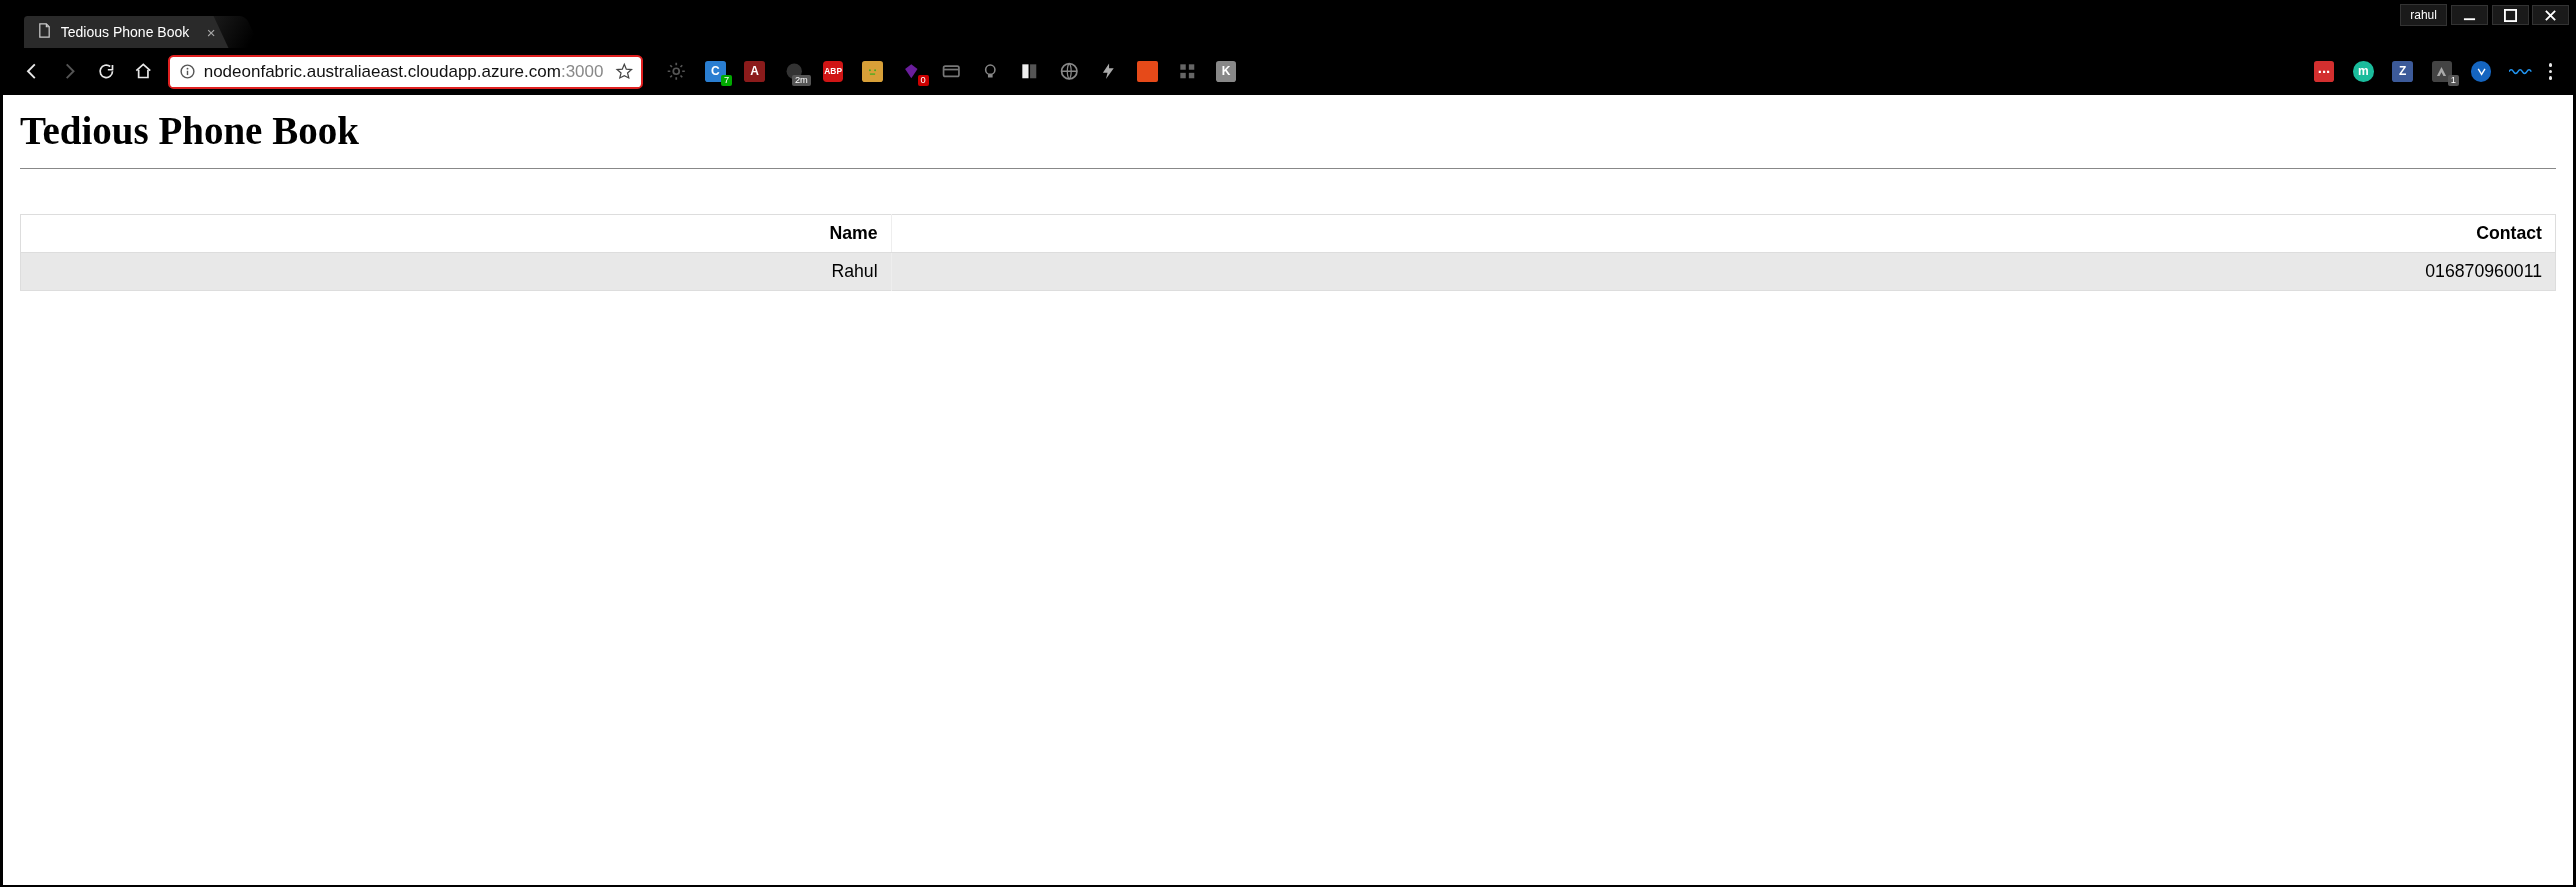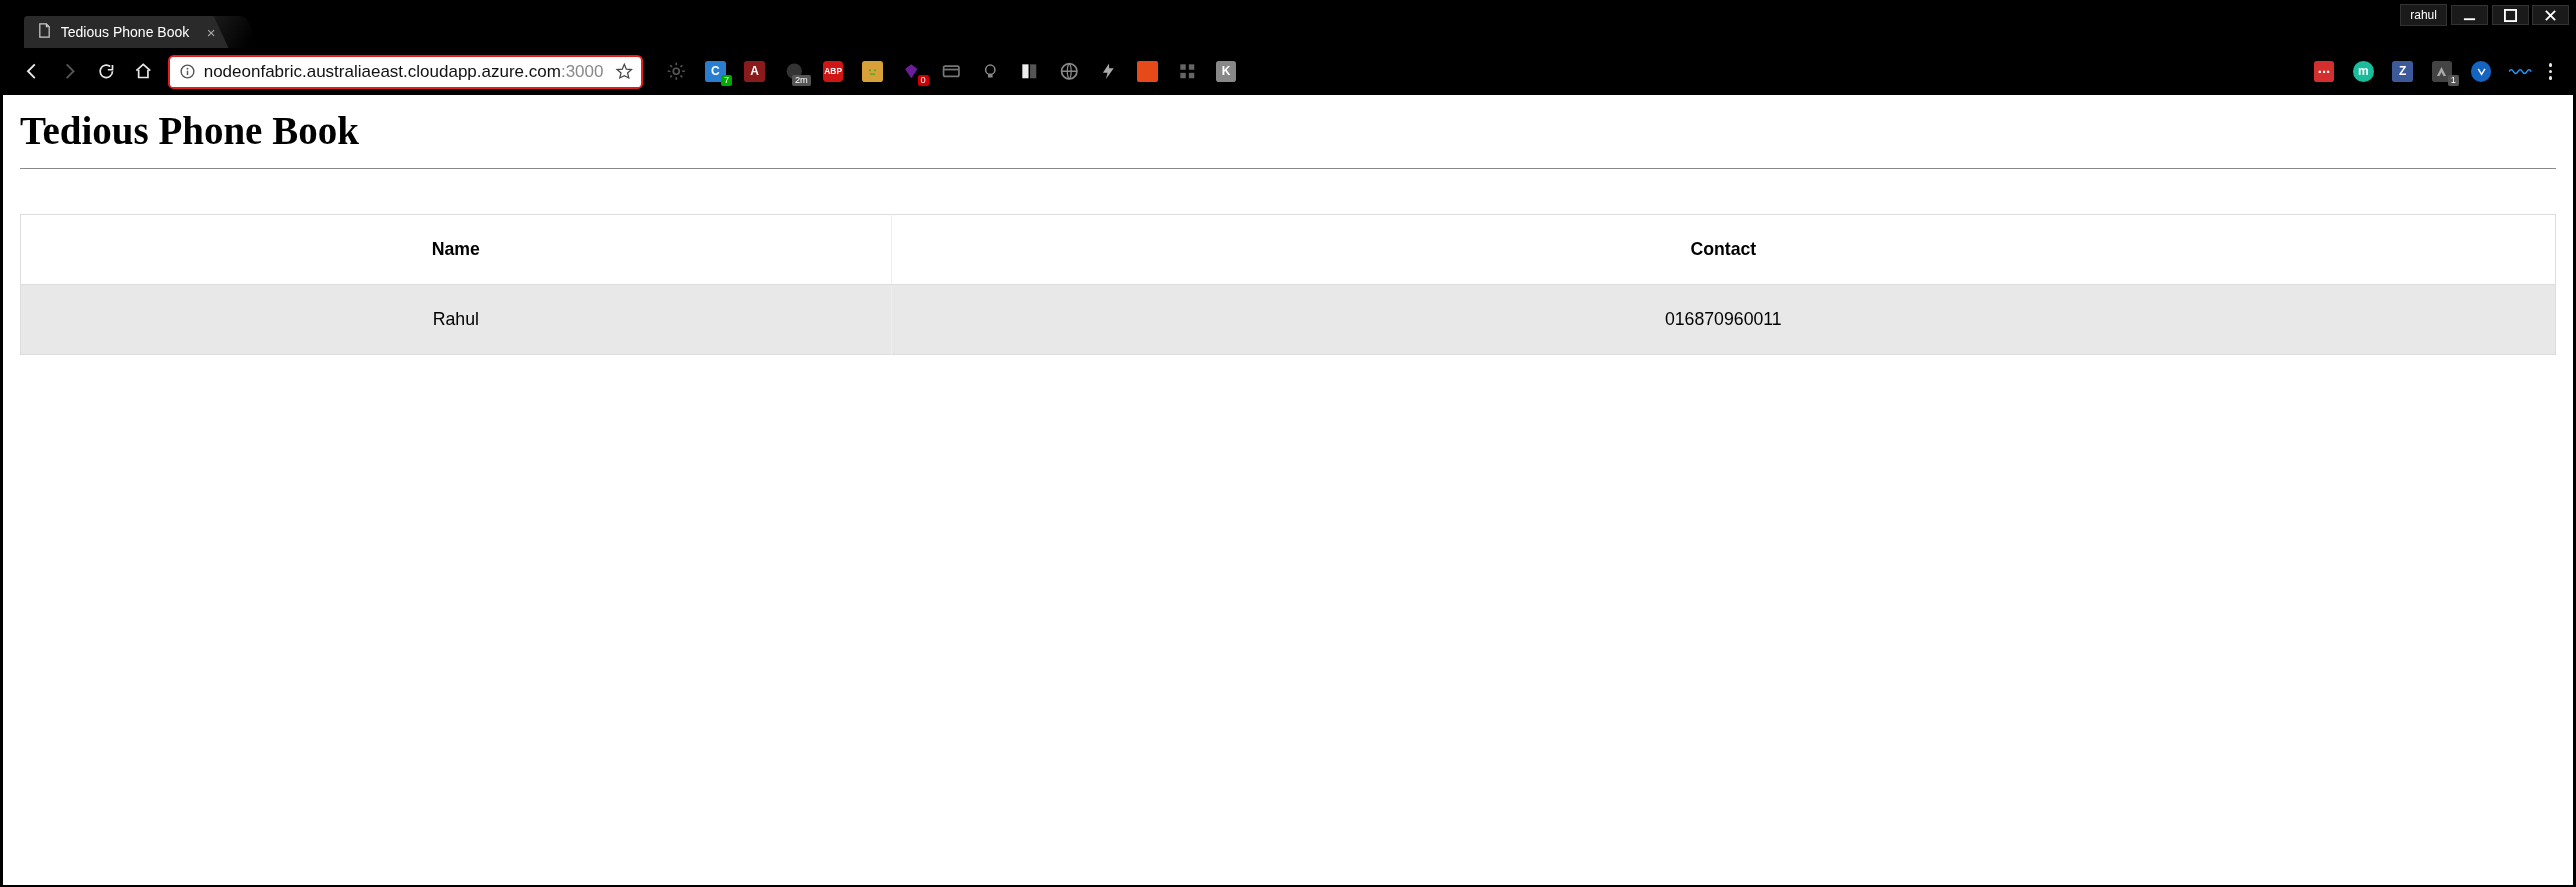--- a/index.html
+++ b/index.html
@@ -192,22 +192,22 @@
       border-top: 0.9px solid #888;
       margin-bottom: 45px;
     }
     .phone-table {
       width: 100%;
       border: 0.9px solid #ddd;
       border-collapse: collapse;
       font-size: 17.7px;
     }
     .phone-table th, .phone-table td {
-      text-align: center;
-      padding: 24px 13px;
+      text-align: right;
+      padding: 8px 13px;
     }
     .phone-table th {
       font-weight: bold;
       border-bottom: 1.9px solid #ddd;
     }
     .phone-table td { border-top: 0.9px solid #ddd; }
     .phone-table tbody tr:nth-child(odd) { background: #e8e8e8; }
     .col-sep { border-left: 0.9px solid #eee; }
   </style>
 </head>

